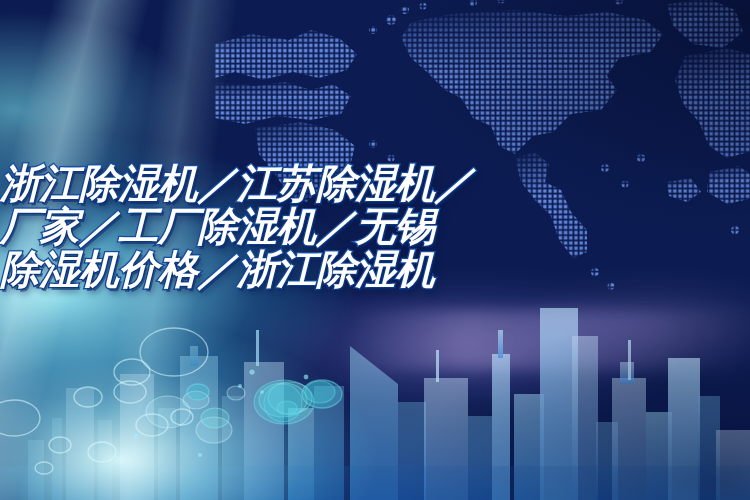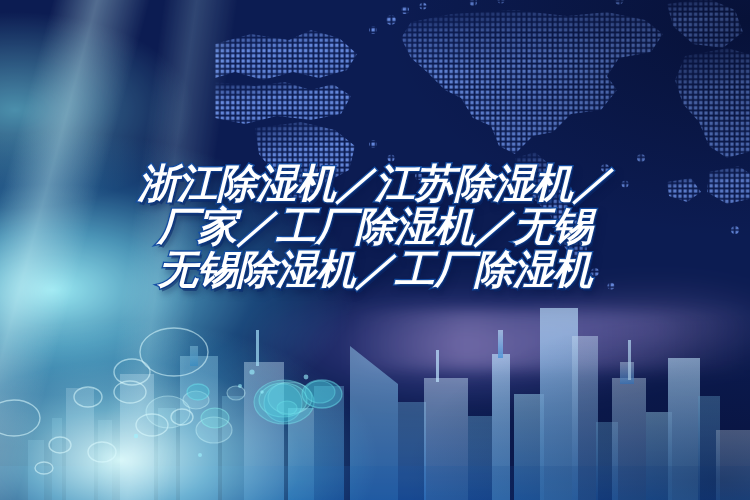--- a/index.html
+++ b/index.html
@@ -103,21 +103,21 @@
 
   
   .bubbles { position:absolute; inset:0; }
   .bubbles svg { display:block; width:100%; height:100%; }
 
   
   .headline {
     position: absolute;
     left: 0; right: 0;
     top: 162px;
-    text-align: center;
+    text-align: left;
     z-index: 8;
   }
   .hl-line {
     display: block;
     font-family: "DejaVu Sans", "Liberation Sans", sans-serif;
     font-size: 40px;
     line-height: 43px;
     font-weight: 700;
     font-style: italic;
     letter-spacing: -0.5px;
@@ -337,16 +337,16 @@
 
       <circle cx="283" cy="403" r="19" fill="#3fc8e0" fill-opacity=".30" stroke="#7fe9f6" stroke-opacity=".35" stroke-width="1.2"></circle>
     </svg>
   </div>
 
   <div class="layer vignette"></div>
 
   <div class="headline">
     <span class="hl-line">浙江除湿机／江苏除湿机／</span>
     <span class="hl-line">厂家／工厂除湿机／无锡</span>
-    <span class="hl-line">无锡除湿机／工厂除湿机</span>
+    <span class="hl-line">除湿机价格／浙江除湿机</span>
   </div>
 
 </div>
 
 </body></html>

